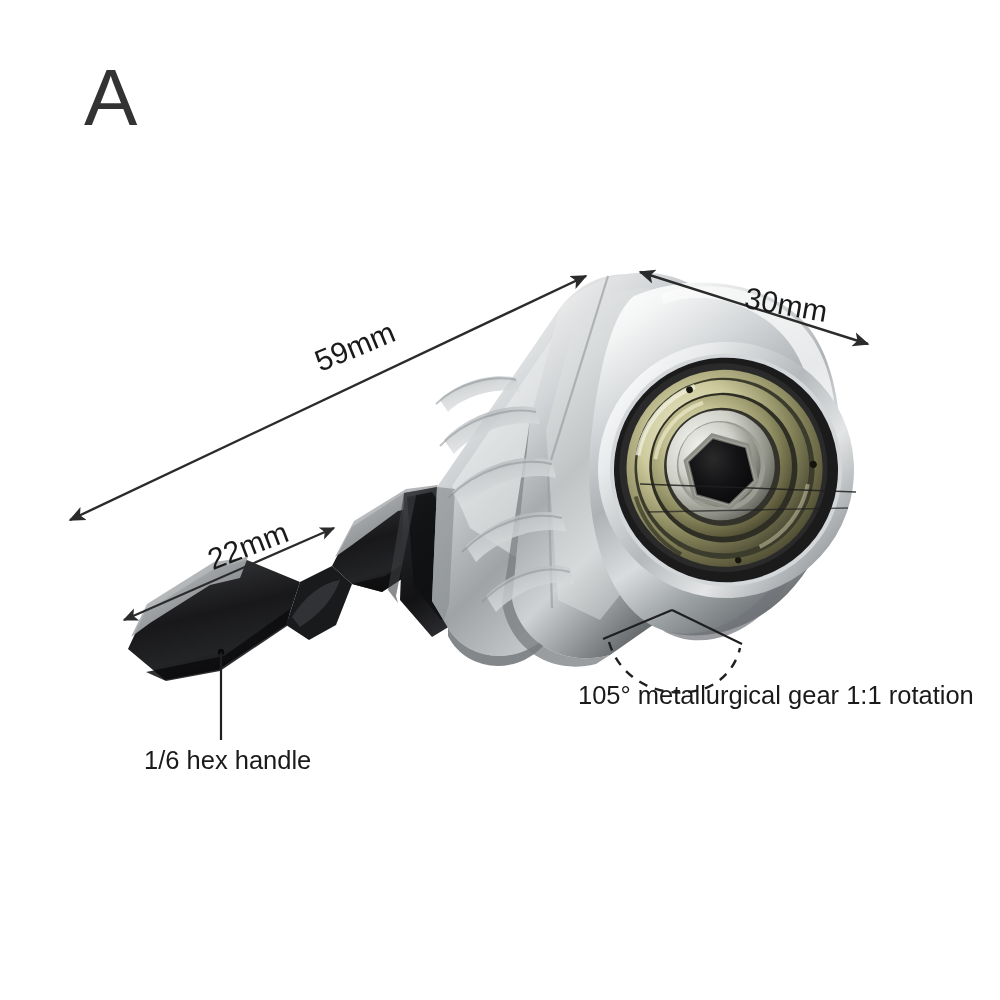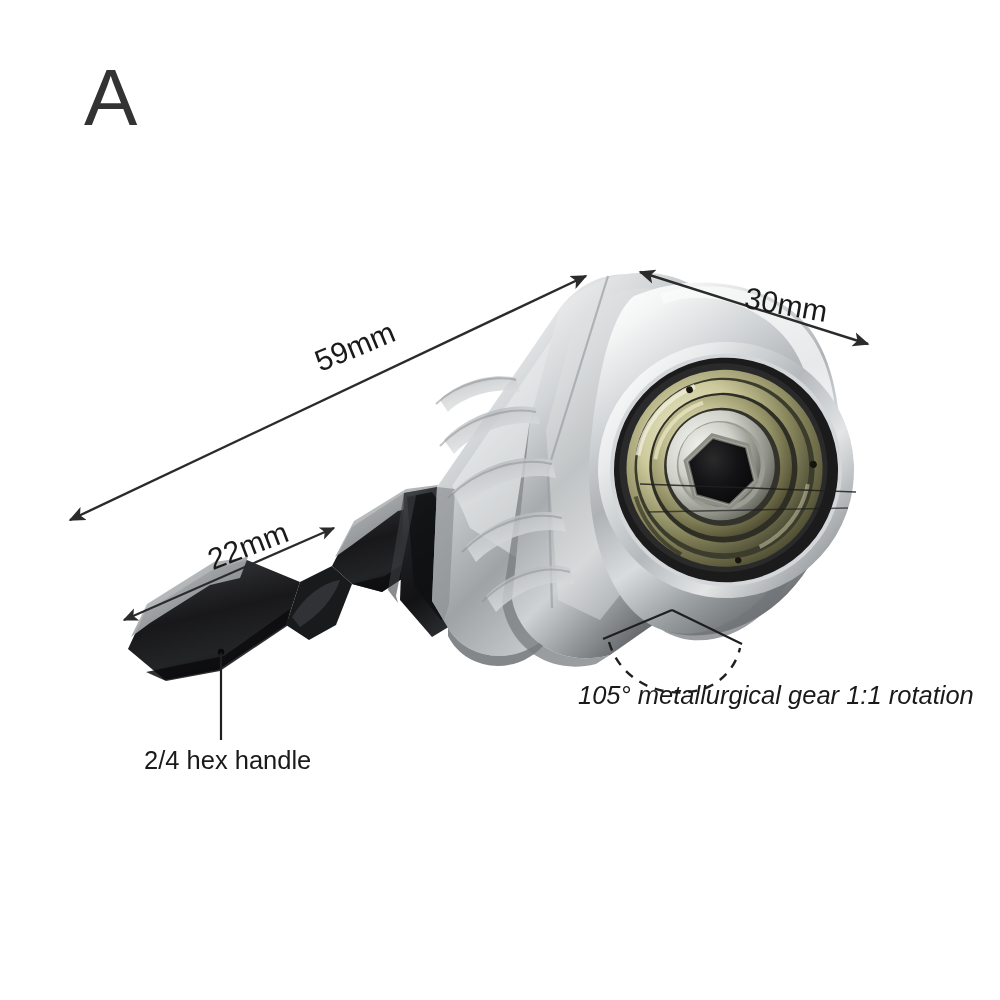--- a/index.html
+++ b/index.html
@@ -62,21 +62,20 @@
     left: 203px;
     top: 545px;
     font-size: 30px;
     transform: rotate(-21deg);
     transform-origin: left top;
   }
   .caption-angle {
     left: 578px;
     top: 681px;
     font-size: 25.5px;
-    font-style: italic;
   }
   .caption-hex {
     left: 144px;
     top: 746px;
     font-size: 25.5px;
   }
 </style>
 </head>
 <body>
 
@@ -332,15 +331,15 @@
   <div class="panel-letter">A</div>
 
   <div class="dim-label dim-59">59mm</div>
 
   <div class="dim-label dim-30">30mm</div>
 
   <div class="dim-label dim-22">22mm</div>
 
   <div class="dim-label caption-angle">105° metallurgical gear 1:1 rotation</div>
 
-  <div class="dim-label caption-hex">2/4 hex handle</div>
+  <div class="dim-label caption-hex">1/6 hex handle</div>
 
 </div>
 
 </body></html>

